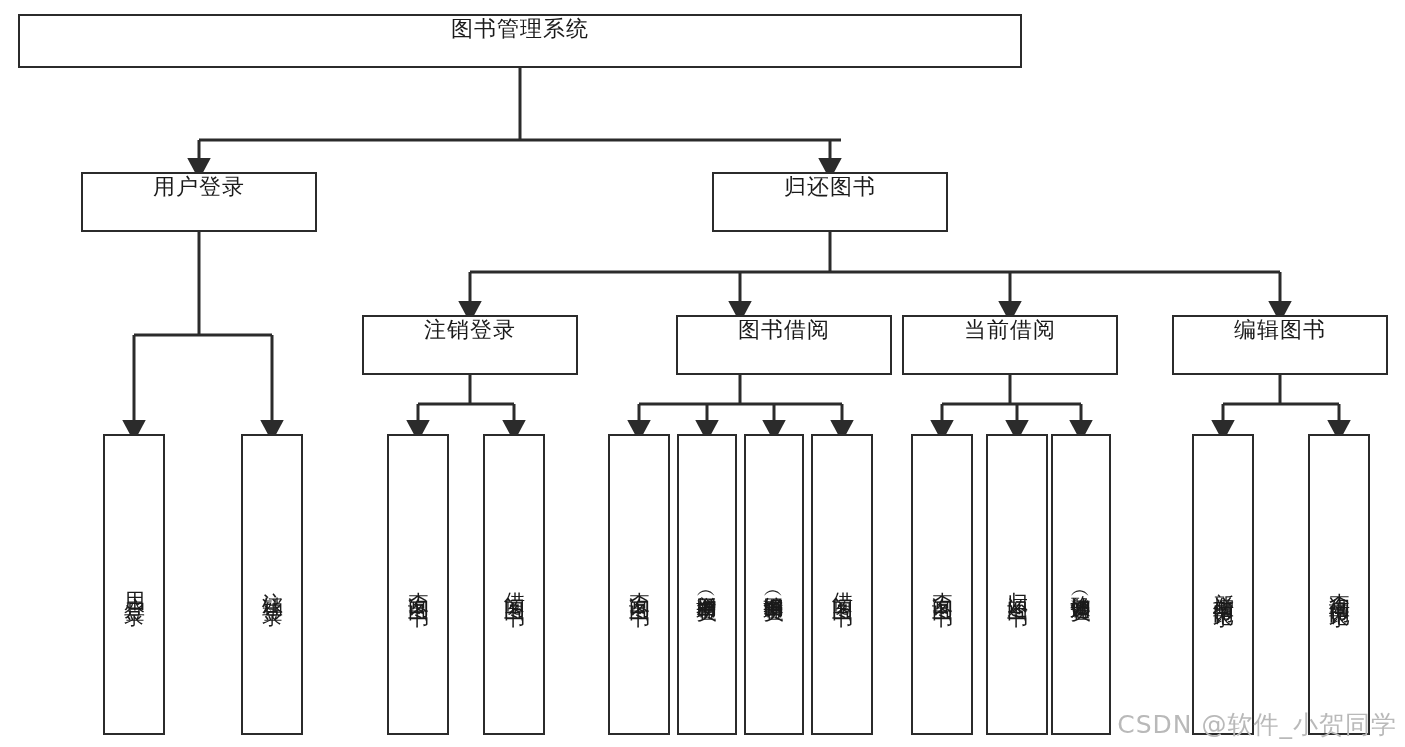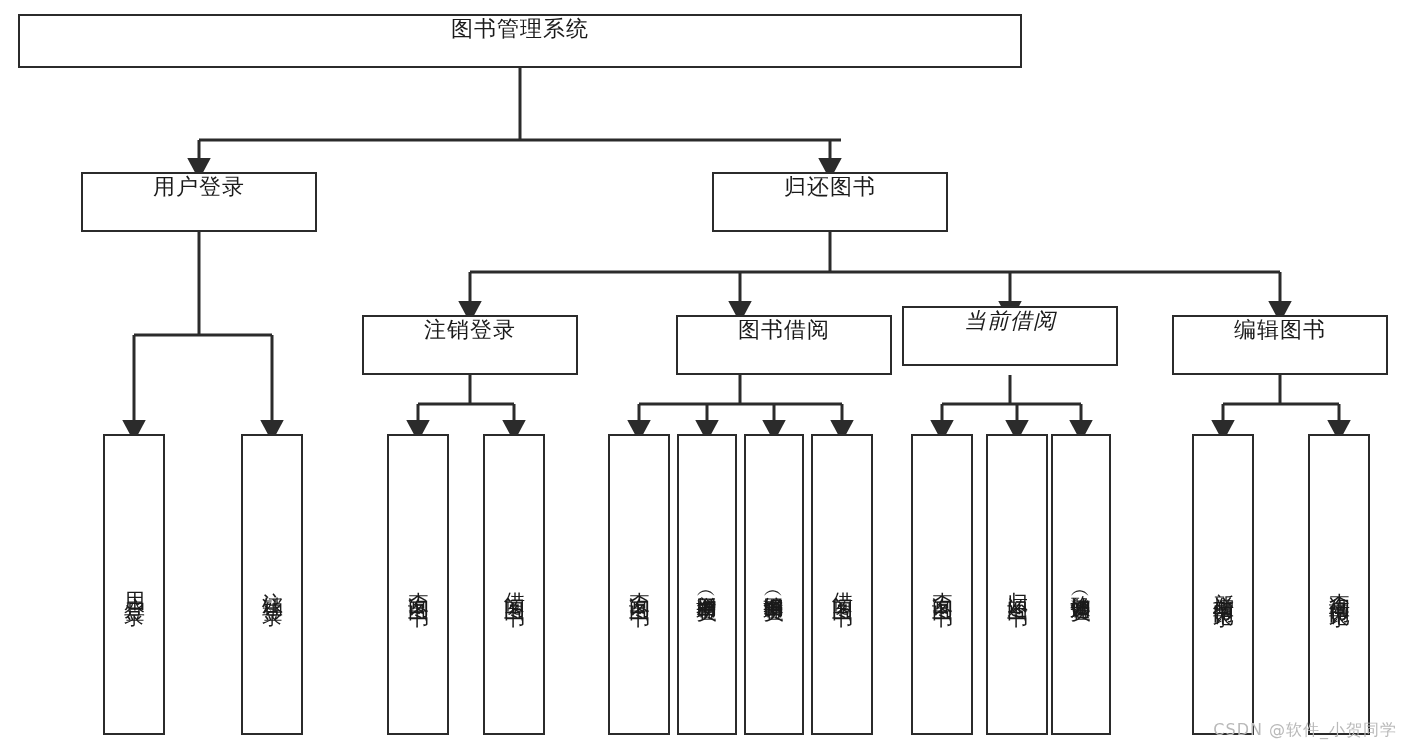--- a/index.html
+++ b/index.html
@@ -55,21 +55,21 @@
   .node.vert .vtext {
     writing-mode: vertical-rl;
     text-orientation: upright;
     white-space: nowrap;
     display: block;
   }
   #watermark {
     position: absolute;
     right: 8px;
     bottom: 6px;
-    font-size: 16px;
+    font-size: 25px;
     color: #b9b9b9;
     letter-spacing: 1px;
     white-space: nowrap;
     font-family: "DejaVu Sans", "Liberation Sans", sans-serif;
   }
 </style>
 </head>
 <body>
 
 <div id="diagram-root">
@@ -146,21 +146,21 @@
   <div class="node horiz" style="left:712px; top:172px; width:236px; height:60px;">
     <span>归还图书</span>
   </div>
 
   <div class="node horiz" style="left:362px; top:315px; width:216px; height:60px;">
     <span>注销登录</span>
   </div>
   <div class="node horiz" style="left:632px; top:315px; width:216px; height:60px;margin-left:44px;">
     <span>图书借阅</span>
   </div>
-  <div class="node horiz" style="left:902px; top:306px; width:216px; height:60px;font-style:italic;">
+  <div class="node horiz" style="left:902px; top:315px; width:216px; height:60px;">
     <span>当前借阅</span>
   </div>
   <div class="node horiz" style="left:1172px; top:315px; width:216px; height:60px;">
     <span>编辑图书</span>
   </div>
 
   <div class="node vert" style="left:103px; top:434px; width:62px; height:301px;">
     <span class="vtext">用户登录</span>
   </div>
   <div class="node vert" style="left:241px; top:434px; width:62px; height:301px;">

